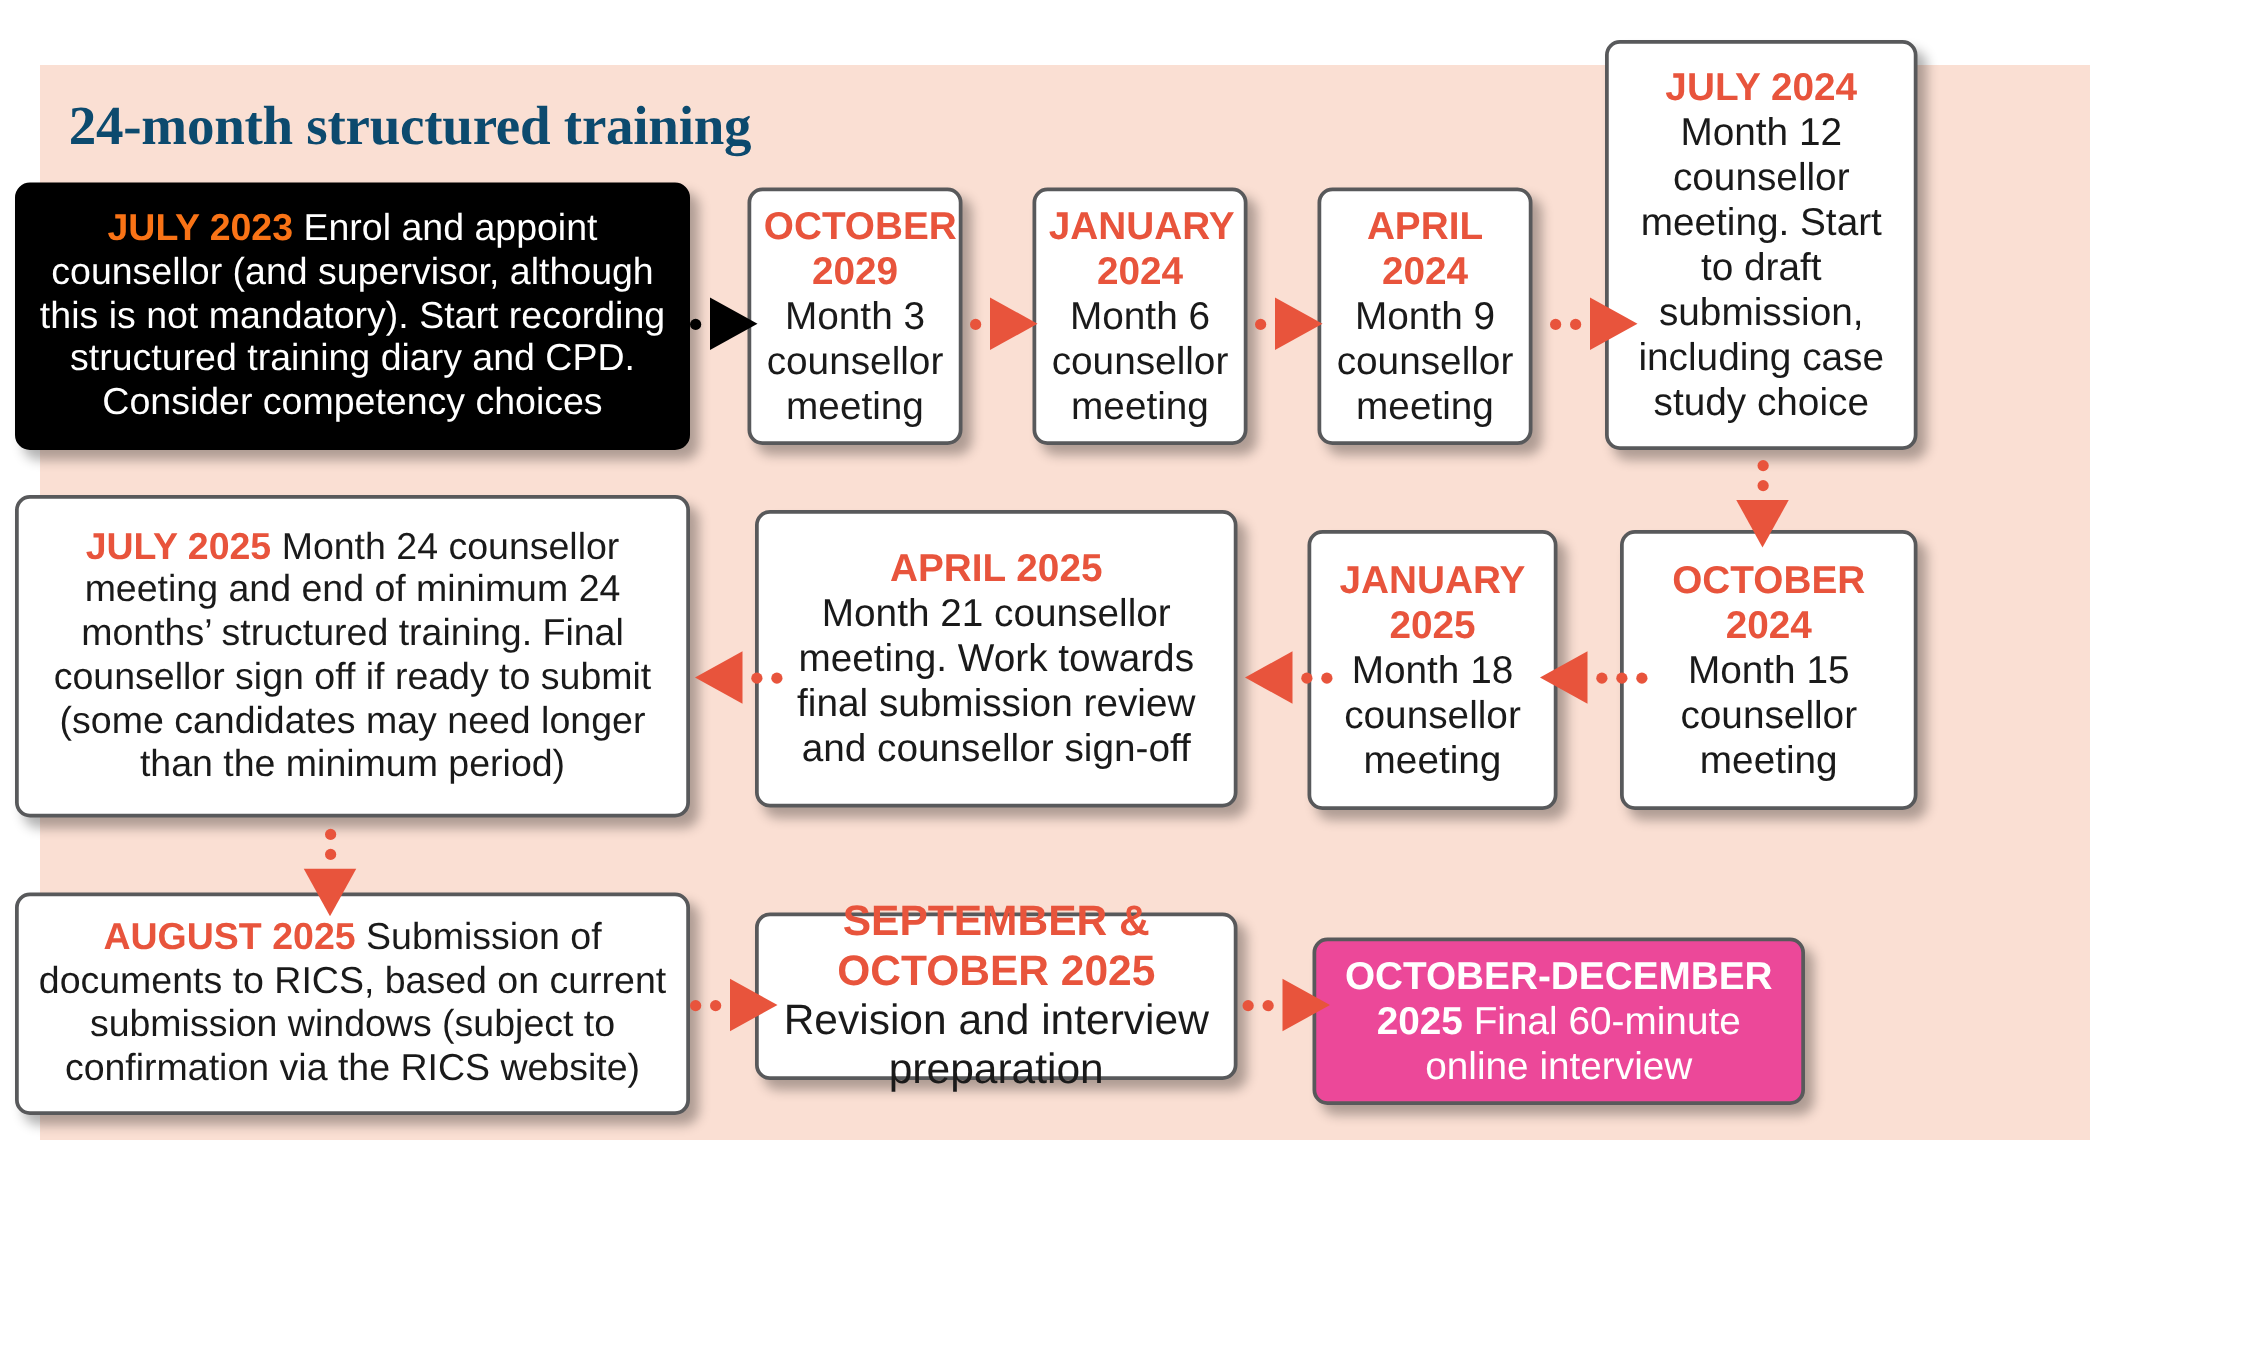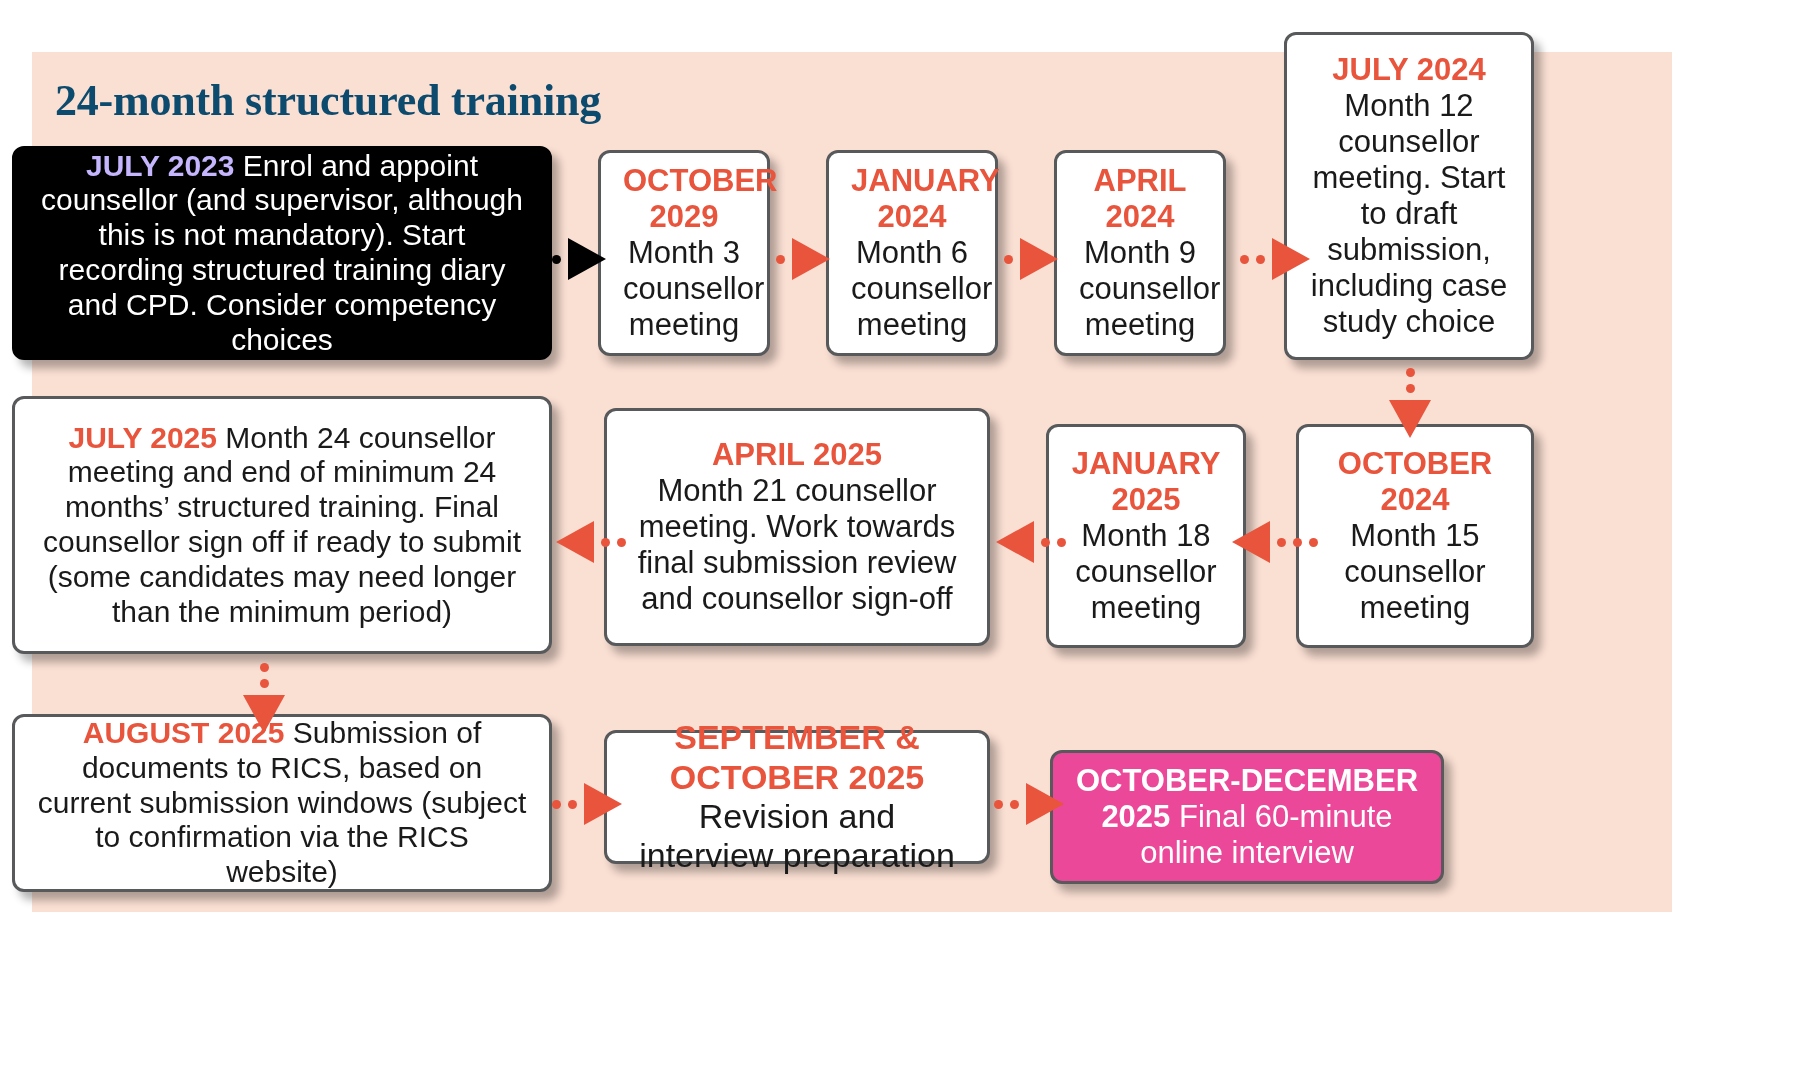--- a/index.html
+++ b/index.html
@@ -52,37 +52,37 @@
     position: absolute;
     box-sizing: border-box;
     background: #ffffff;
     border: 3px solid #58595b;
     border-radius: 12px;
     box-shadow: 7px 8px 9px rgba(0,0,0,0.30);
     z-index: 10;
     display: flex;
     align-items: center;
     justify-content: center;
-    padding: 8px 22px;
+    padding: 8px 10px;
     text-align: center;
     color: #1a1a1a;
     line-height: 1.16;
   }
   .node .txt { display: block; width: 100%; }
   .node b.date {
     font-weight: bold;
     color: #e8543c;
   }
 
   .node.dark {
     background: #000000;
     border-color: #000000;
     color: #ffffff;
   }
-  .node.dark b.date { color: #c4b5fd; }
+  .node.dark b.date { color: #f97316; }
 
   .node.redfill {
     background: #ec4899;
     border-color: #58595b;
     color: #ffffff;
     margin-top: 20px;
   }
   .node.redfill b.date { color: #ffffff; }
 
   

